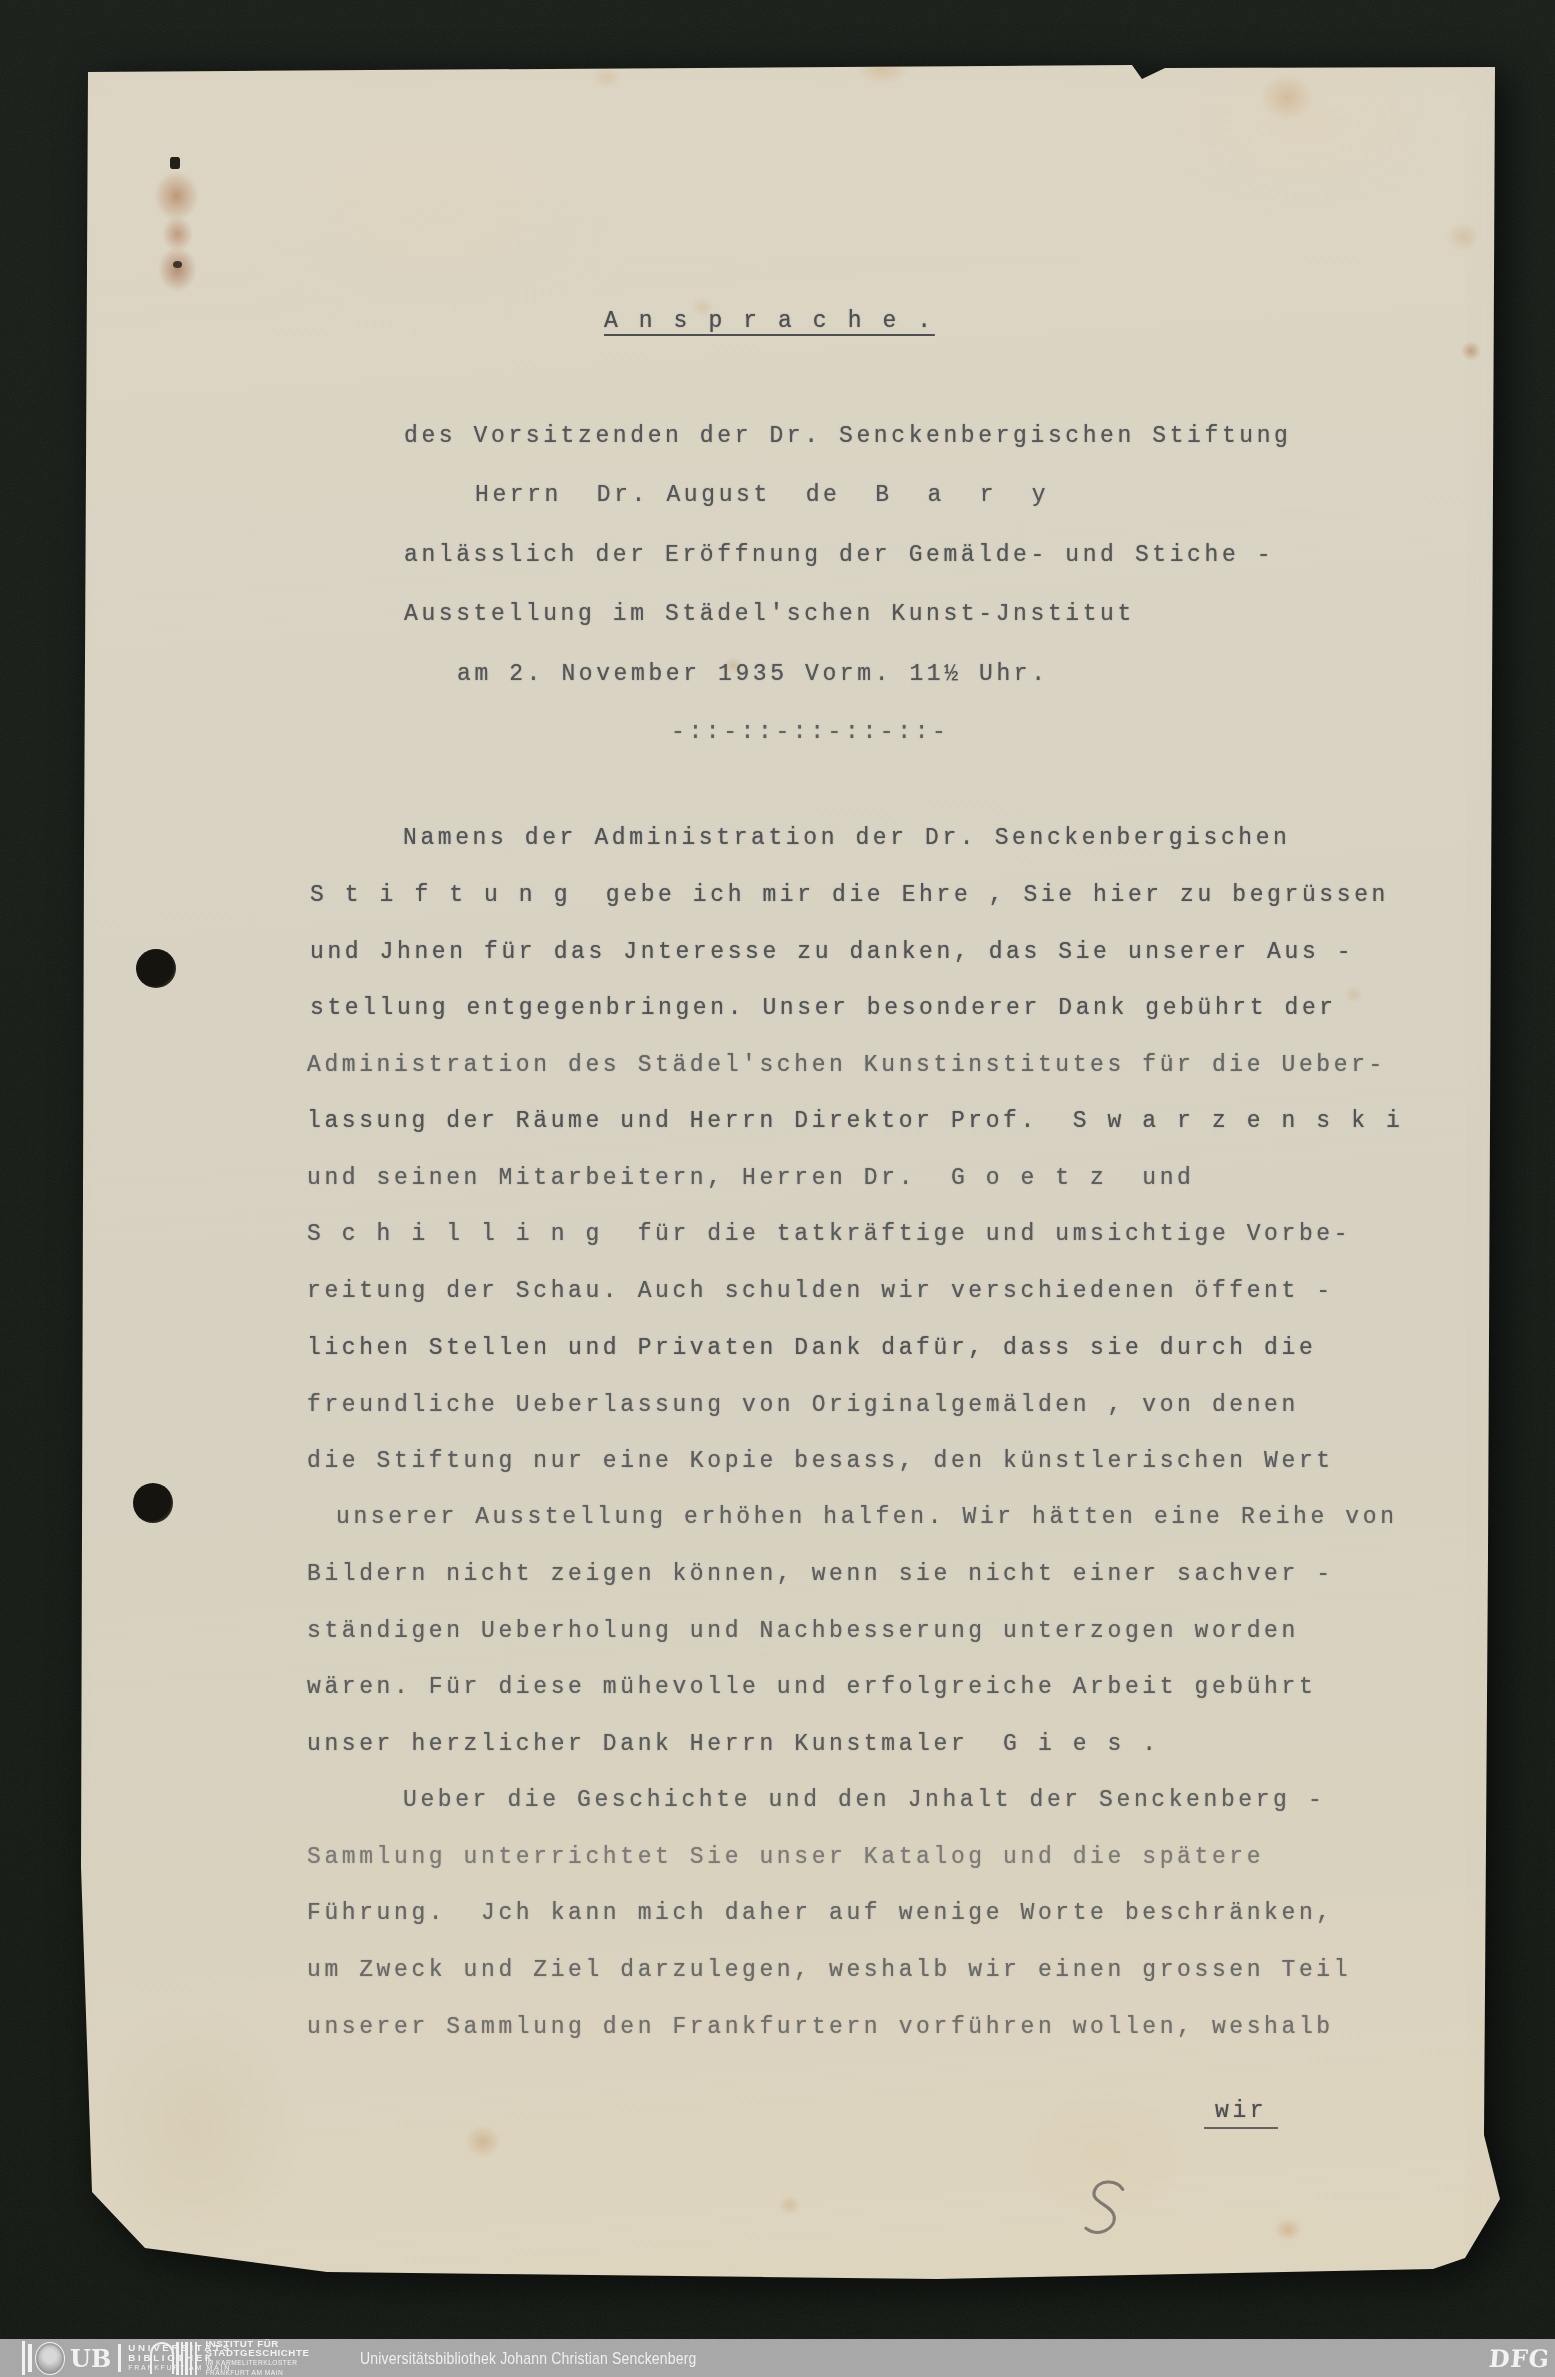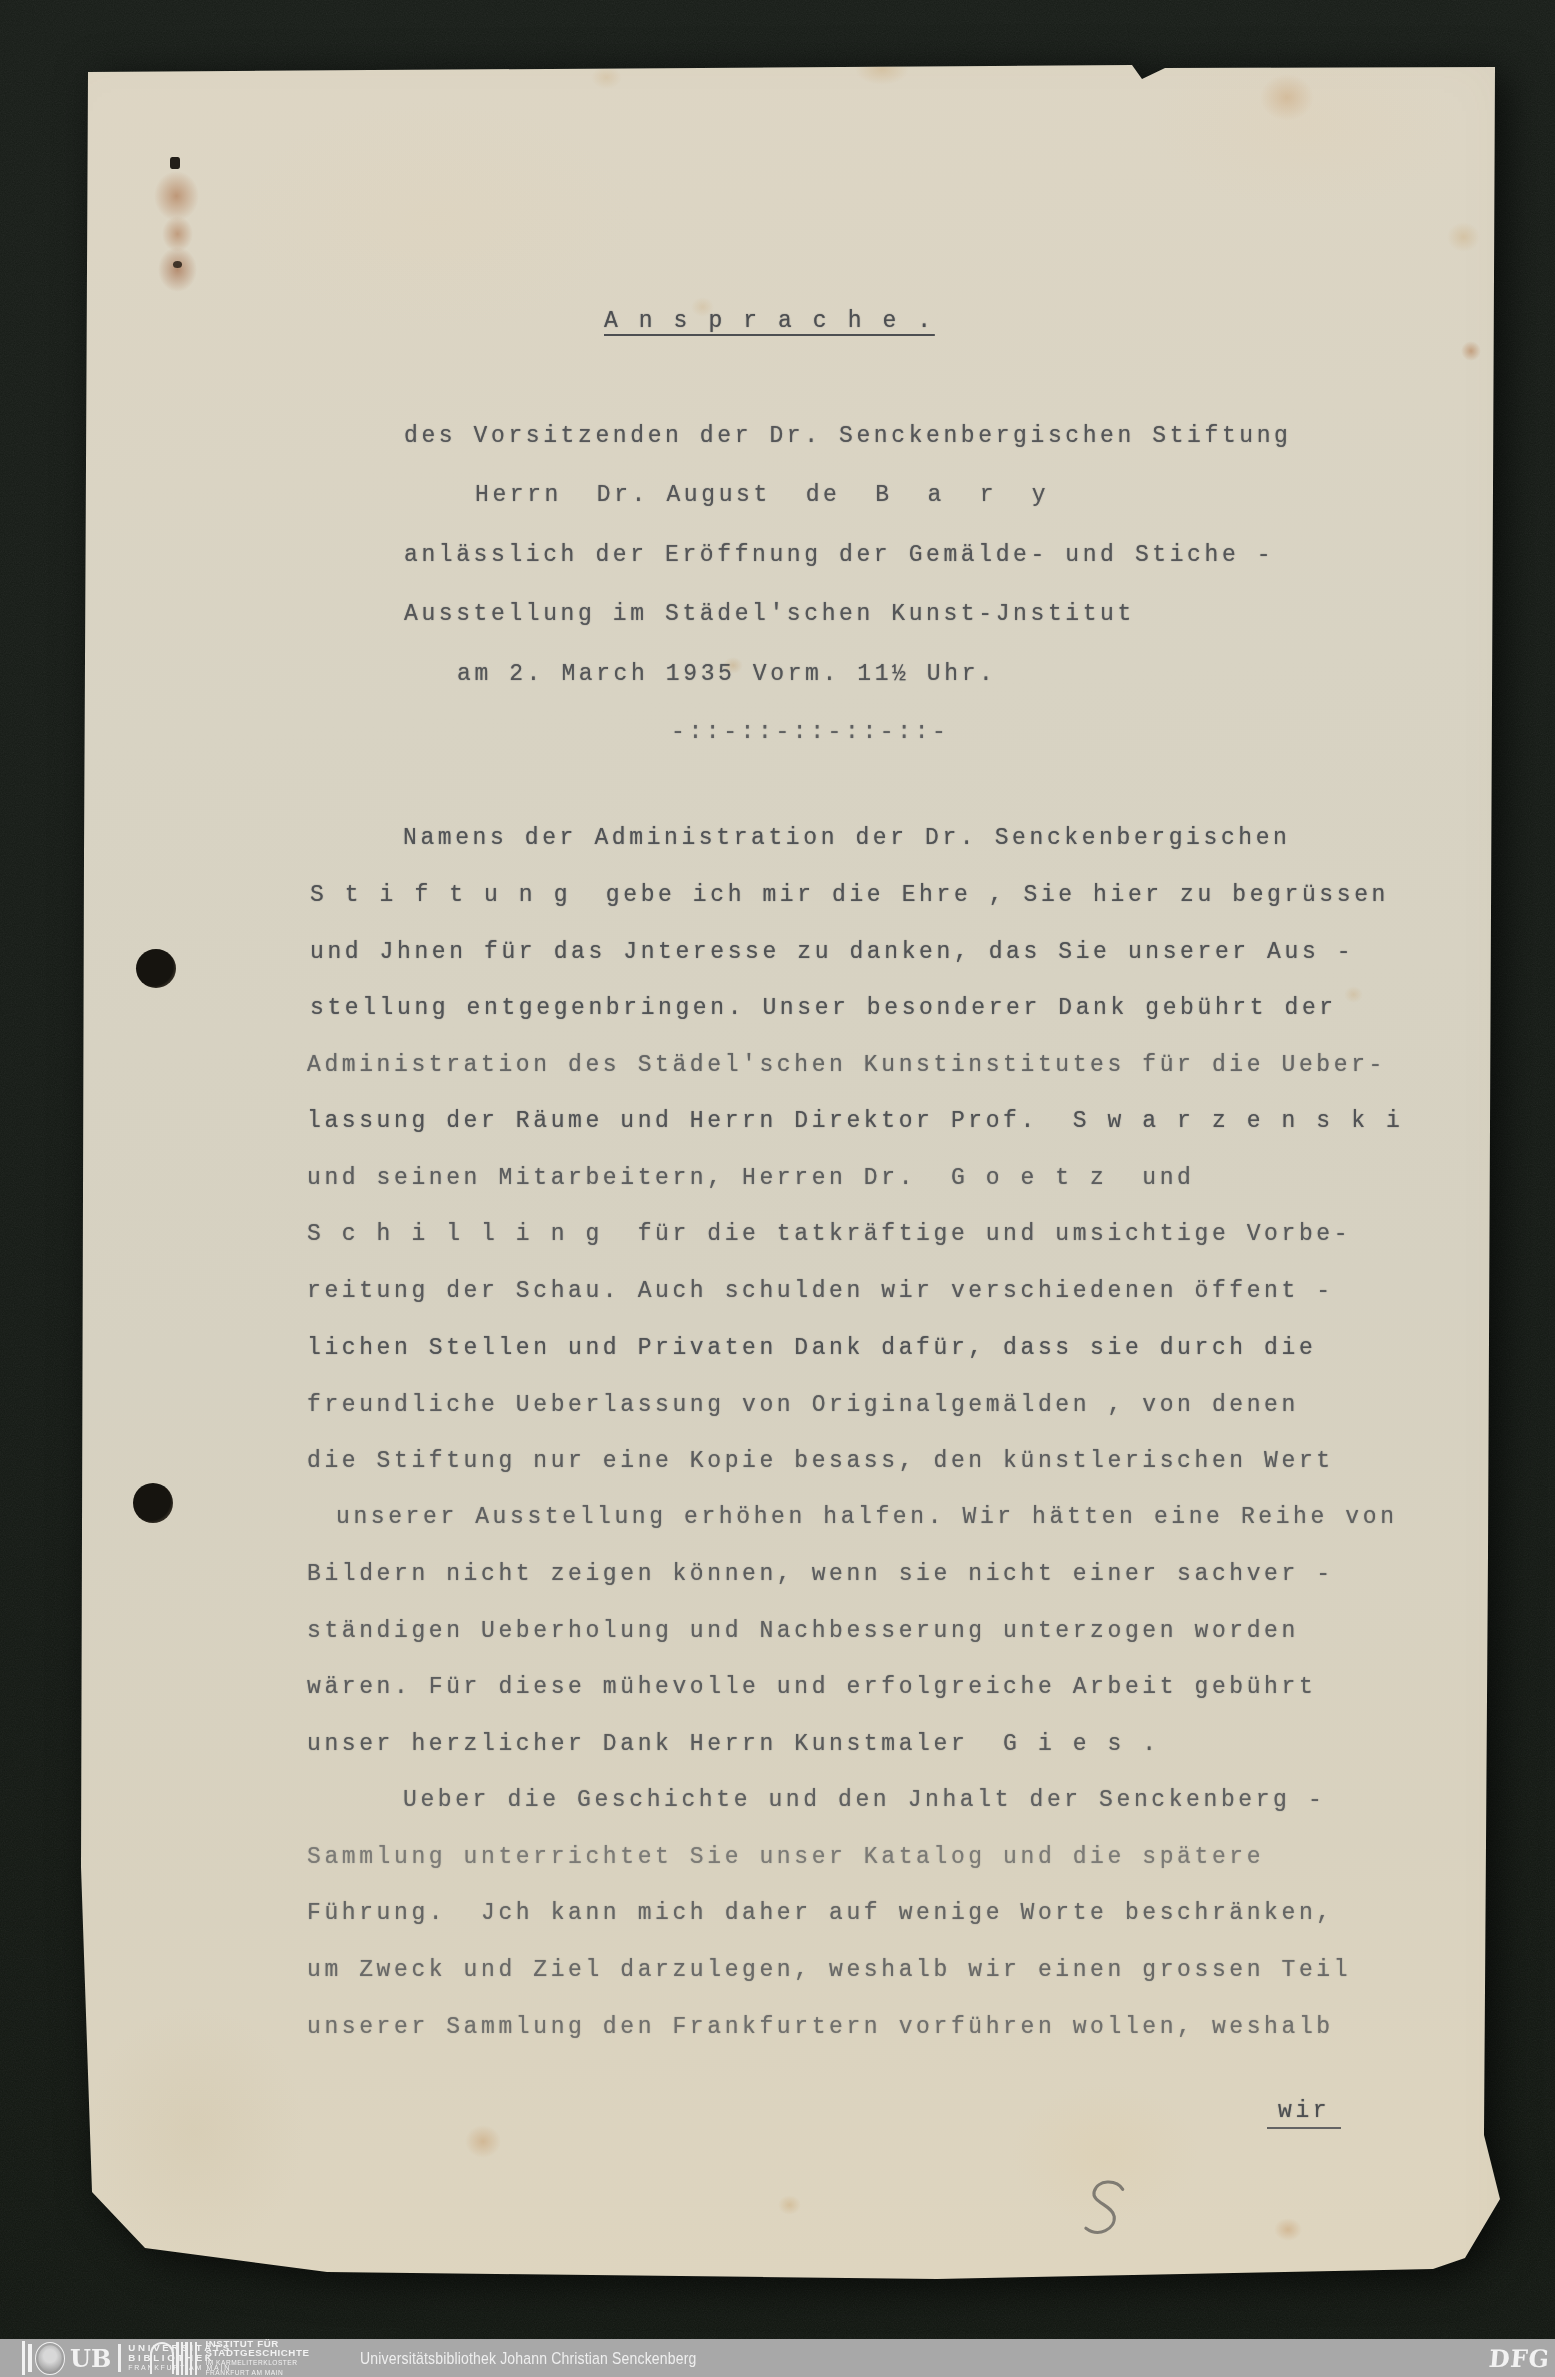--- a/index.html
+++ b/index.html
@@ -94,21 +94,21 @@
       <div class="stain" style="left:173px;top:261px;width:8.6px;height:7px;background:#2a2119;opacity:.85;"></div>
 
       <div class="hole" style="left:136px;top:949px;width:40px;height:39px;"></div>
       <div class="hole" style="left:133px;top:1483px;width:40px;height:40px;"></div>
 
       <div class="tline title" style="left:604px;top:307px;opacity:.9;">A n s p r a c h e .</div>
       <div class="tline" style="left:404px;top:422px;opacity:.85;">des Vorsitzenden der Dr. Senckenbergischen Stiftung</div>
       <div class="tline" style="left:475px;top:481px;opacity:.85;">Herrn  Dr. August  de  B  a  r  y</div>
       <div class="tline" style="left:404px;top:541px;opacity:.85;">anlässlich der Eröffnung der Gemälde- und Stiche -</div>
       <div class="tline" style="left:404px;top:600px;opacity:.85;">Ausstellung im Städel'schen Kunst-Jnstitut</div>
-      <div class="tline" style="left:457px;top:660px;opacity:.85;">am 2. March 1935 Vorm. 11½ Uhr.</div>
+      <div class="tline" style="left:457px;top:660px;opacity:.85;">am 2. November 1935 Vorm. 11½ Uhr.</div>
       <div class="tline" style="left:671px;top:718px;opacity:.78;">-::-::-::-::-::-</div>
 
       <div class="tline" style="left:403px;top:824px;">Namens der Administration der Dr. Senckenbergischen</div>
       <div class="tline" style="left:310px;top:881px;">S t i f t u n g  gebe ich mir die Ehre , Sie hier zu begrüssen</div>
       <div class="tline" style="left:310px;top:938px;">und Jhnen für das Jnteresse zu danken, das Sie unserer Aus -</div>
       <div class="tline" style="left:310px;top:994px;">stellung entgegenbringen. Unser besonderer Dank gebührt der</div>
       <div class="tline" style="left:307px;top:1051px;opacity:.74;">Administration des Städel'schen Kunstinstitutes für die Ueber-</div>
       <div class="tline" style="left:307px;top:1107px;">lassung der Räume und Herrn Direktor Prof.  S w a r z e n s k i</div>
       <div class="tline" style="left:307px;top:1164px;opacity:.8;">und seinen Mitarbeitern, Herren Dr.  G o e t z  und</div>
       <div class="tline" style="left:307px;top:1220px;opacity:.82;">S c h i l l i n g  für die tatkräftige und umsichtige Vorbe-</div>
@@ -120,21 +120,21 @@
       <div class="tline" style="left:307px;top:1560px;opacity:.8;">Bildern nicht zeigen können, wenn sie nicht einer sachver -</div>
       <div class="tline" style="left:307px;top:1617px;opacity:.78;">ständigen Ueberholung und Nachbesserung unterzogen worden</div>
       <div class="tline" style="left:307px;top:1673px;opacity:.8;">wären. Für diese mühevolle und erfolgreiche Arbeit gebührt</div>
       <div class="tline" style="left:307px;top:1730px;opacity:.82;">unser herzlicher Dank Herrn Kunstmaler  G i e s .</div>
       <div class="tline" style="left:403px;top:1786px;opacity:.78;">Ueber die Geschichte und den Jnhalt der Senckenberg -</div>
       <div class="tline" style="left:307px;top:1843px;opacity:.6;">Sammlung unterrichtet Sie unser Katalog und die spätere</div>
       <div class="tline" style="left:307px;top:1899px;opacity:.75;">Führung.  Jch kann mich daher auf wenige Worte beschränken,</div>
       <div class="tline" style="left:307px;top:1956px;opacity:.72;">um Zweck und Ziel darzulegen, weshalb wir einen grossen Teil</div>
       <div class="tline" style="left:307px;top:2013px;opacity:.68;">unserer Sammlung den Frankfurtern vorführen wollen, weshalb</div>
 
-      <div class="tline" style="left:1267px;top:2097px;opacity:.9;font-family:Liberation Mono, monospace;"><span class="catch">wir</span></div>
+      <div class="tline" style="left:1204px;top:2097px;opacity:.9;font-family:Liberation Mono, monospace;"><span class="catch">wir</span></div>
 
       <div class="pencil" style="left:1076px;top:2176px;">
         <svg width="56" height="67" viewBox="0 0 72 86">
           <path d="M56 14 C46 2 22 6 20 22 C18 36 46 36 50 50 C54 66 34 80 16 70" fill="none" stroke="#6f6c66" stroke-width="4" stroke-linecap="round"></path>
         </svg>
       </div>
 
     </div>
   </div>
 

